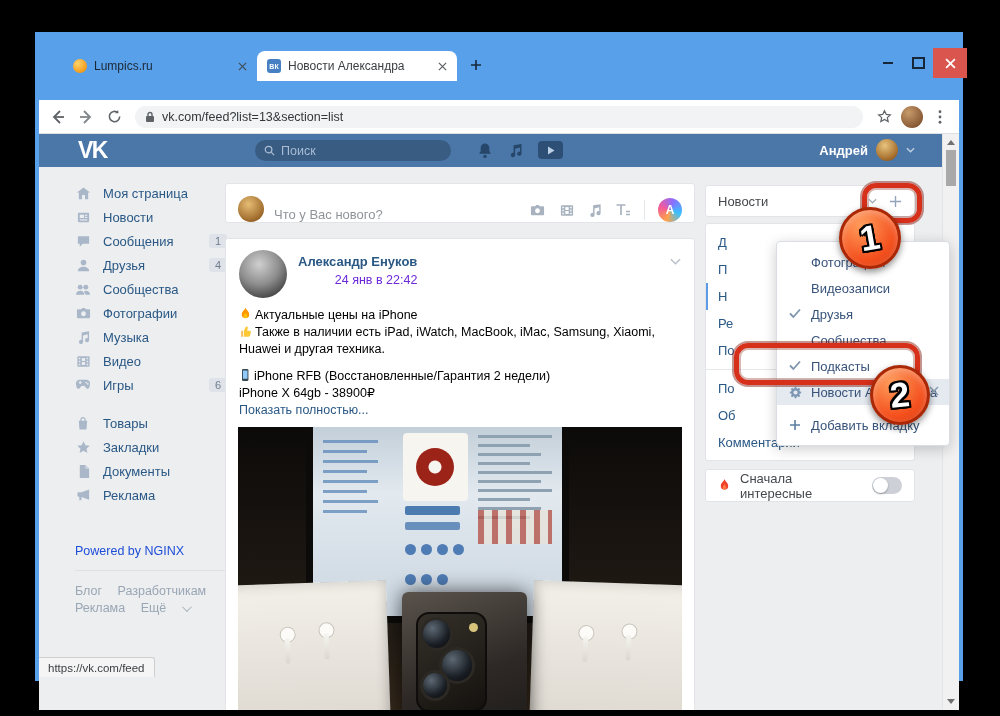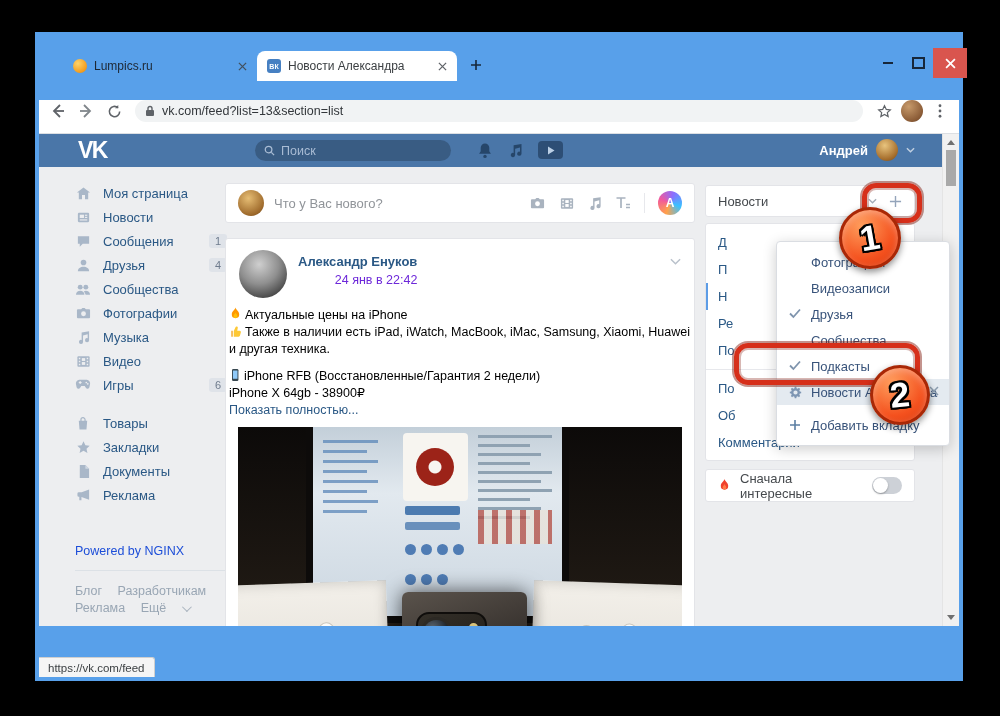--- a/index.html
+++ b/index.html
@@ -19,31 +19,31 @@
   .fav-vk{width:14px;height:14px;border-radius:3px;background:#4680c2;color:#fff;font-size:7px;font-weight:700;
           display:flex;align-items:center;justify-content:center;flex:none;}
   .tab-close{width:14px;height:14px;display:flex;align-items:center;justify-content:center;flex:none;}
   .newtab{width:26px;height:26px;margin:0 0 2px 6px;display:flex;align-items:center;justify-content:center;}
   .win-controls{position:absolute;right:-4px;top:0;display:flex;height:30px;}
   .wc{width:30px;display:flex;align-items:center;justify-content:center;}
   .wc-min i{display:block;width:10px;height:2px;background:#17273a;}
   .wc-max i{display:block;width:9px;height:8px;border:2px solid #17273a;}
   .wc-close{width:34px;background:#d9554e;}
 
-  .toolbar{height:33px;background:#fff;display:flex;gap:6px;padding:0 8px;
+  .toolbar{height:33px;background:#fff;display:flex;align-items:center;gap:6px;padding:0 8px;
            border-bottom:1px solid #dcdfe3;}
   .tb-ic{width:22px;height:22px;display:flex;align-items:center;justify-content:center;}
   .addressbar{flex:1;height:22px;border-radius:11px;background:#f1f3f4;display:flex;align-items:center;
               gap:7px;padding:0 10px;margin:0 4px;}
   .url{font-size:12.5px;color:#33373b;white-space:nowrap;}
   .tb-avatar{width:22px;height:22px;border-radius:50%;flex:none;
              background:radial-gradient(circle at 35% 30%,#c79a6b,#8a5b36 70%,#5d3c22);}
 
   
-  .content{position:relative;height:492px;background:#edeef0;overflow:hidden;}
+  .content{position:relative;height:576px;background:#edeef0;overflow:hidden;}
   .vk-header{position:absolute;left:0;top:0;right:16px;height:33px;background:#4a76a8;}
   .vkh-logo{position:absolute;left:39px;top:3px;color:#fff;font-size:23px;font-weight:800;letter-spacing:-1.5px;}
   .vkh-search{position:absolute;left:216px;top:6px;width:196px;height:21px;border-radius:11px;box-sizing:border-box;
               background:rgba(0,0,0,.22);display:flex;align-items:center;gap:6px;padding:0 9px;
               color:#a9bcd4;font-size:12.5px;}
   .vkh-icons{position:absolute;left:438px;top:7px;display:flex;gap:15px;align-items:center;}
   .vkh-video{width:25px;height:18px;border-radius:4px;background:rgba(10,32,56,.45);
              display:flex;align-items:center;justify-content:center;}
   .vkh-user{position:absolute;right:28px;top:5px;display:flex;align-items:center;gap:8px;
             color:#fff;font-size:13px;font-weight:700;}
@@ -67,38 +67,38 @@
   .powered{margin-top:32px;font-size:12.5px;color:#1d4ed8;}
   .lm-div{border-top:1px solid #dce1e6;margin:12px 0 12px;}
   .lfoot{font-size:12.5px;color:#99a6b4;line-height:17px;}
   .lfoot span{margin-right:12px;display:inline-block;}
   .chev-s{display:inline-block;width:6px;height:6px;border-right:1.5px solid #aab4bf;border-bottom:1.5px solid #aab4bf;
           transform:rotate(45deg) translateY(-2px);}
 
   
   .col-main{position:absolute;left:186px;top:16px;width:470px;}
   .card{background:#fff;border:1px solid #e3e4e8;border-radius:3px;box-sizing:border-box;}
-  .composer{height:40px;display:flex;align-items:center;gap:10px;padding:0 12px;}
+  .composer{height:40px;display:flex;align-items:flex-end;gap:10px;padding:0 12px;}
   .cmp-ava{width:26px;height:26px;border-radius:50%;flex:none;
            background:radial-gradient(circle at 40% 32%,#e6bd74,#a06c2d 68%,#6b4115);}
   .cmp-ph{flex:1;font-size:13px;color:#909499;}
   .cmp-icons{display:flex;align-items:center;gap:13px;}
   .cmp-sep{width:1px;height:20px;background:#e7e8ec;}
   .cmp-a{width:24px;height:24px;border-radius:50%;color:#fff;font-size:12px;font-weight:700;
          display:flex;align-items:center;justify-content:center;
          background:conic-gradient(from 200deg,#ffa14a,#f2599b,#8a6eff,#39c1ff,#ffa14a);}
 
   .post{margin-top:15px;padding:11px 0 0;}
   .post-head{display:flex;align-items:flex-start;gap:11px;padding:0 13px;text-align:right;}
   .post-ava{width:48px;height:48px;border-radius:50%;flex:none;
             background:radial-gradient(circle at 42% 30%,#cfcfcf,#8f8f8f 45%,#3a3a3a 85%);}
   .post-author{font-size:13px;font-weight:700;color:#2a5885;line-height:16px;margin-top:4px;}
   .post-date{font-size:12.5px;color:#6d28d9;margin-top:3px;}
   .post-menu{margin-left:auto;padding-top:8px;}
-  .post-text{margin-top:9px;padding:0 3px;font-size:12.5px;color:#000;line-height:17px;}
+  .post-text{margin-top:9px;padding:0 13px;font-size:12.5px;color:#000;line-height:17px;}
   .emj{display:inline-block;vertical-align:-2px;margin-right:3px;}
   .empty-line{height:10px;}
   .show-more{color:#2a5885;}
   .photo{position:relative;height:300px;margin:8px 12px 0;overflow:hidden;
          background:linear-gradient(180deg,#0c0a09,#241d16 70%,#3a2c1d);}
   .ph-monitor{position:absolute;left:17%;top:0;width:56%;height:63%;
               background:linear-gradient(180deg,#c3cfd9,#e2e9ef 35%,#ccd7e1);box-shadow:0 0 0 7px #0d0b0a;}
   .ph-nav{position:absolute;left:4%;top:7%;width:22%;}
   .ph-nav i{display:block;height:3px;margin-bottom:7px;background:#5b87b8;opacity:.75;}
   .ph-nav i:nth-child(2n){width:80%;}

